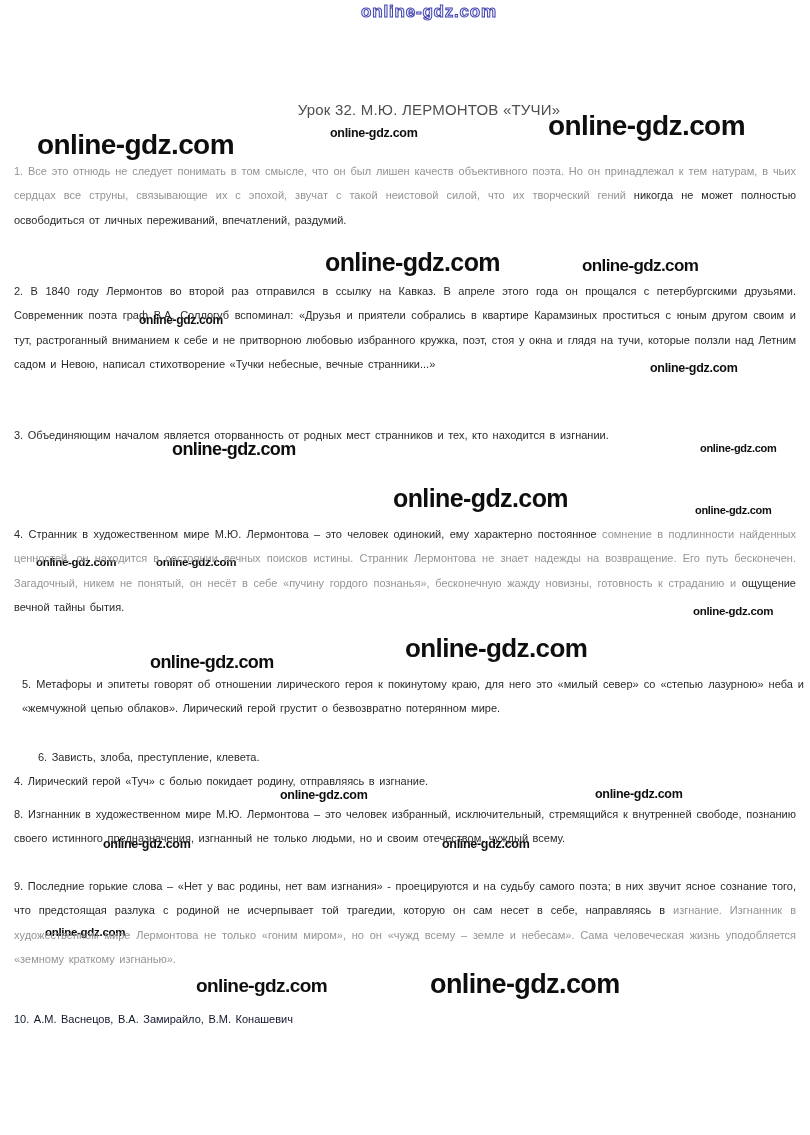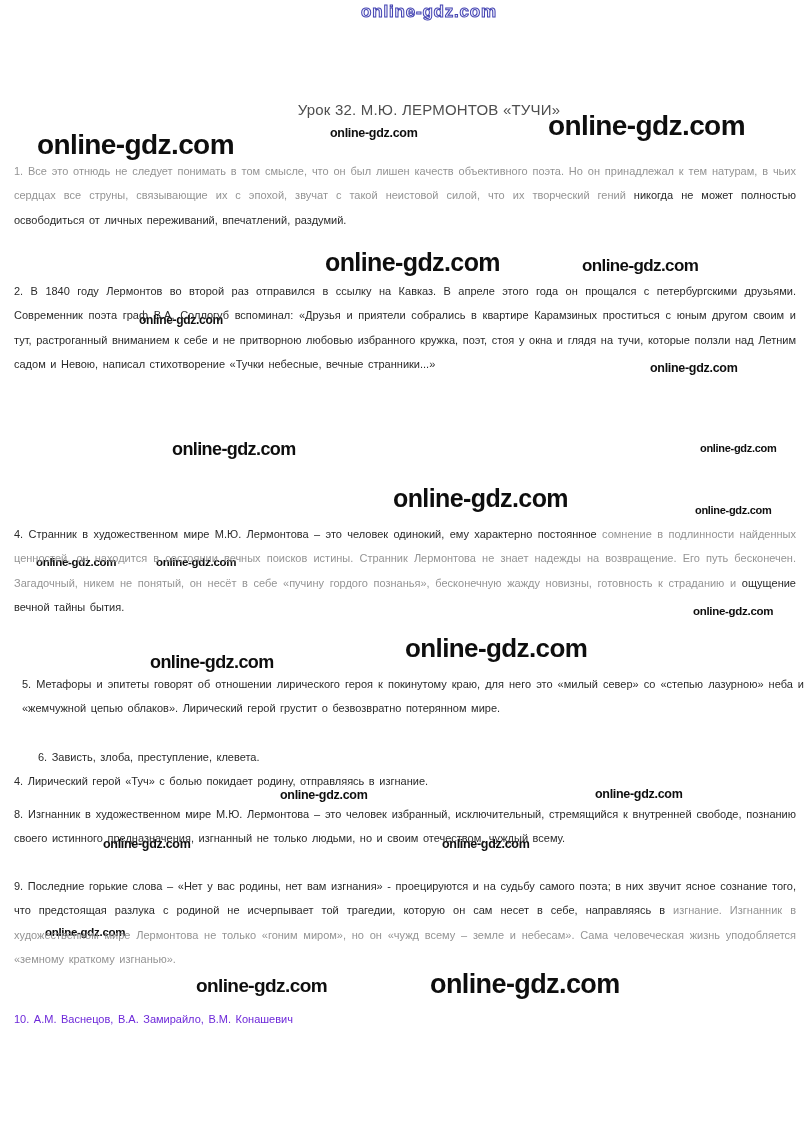--- a/index.html
+++ b/index.html
@@ -30,21 +30,21 @@
     width: 782px;
     margin: 0;
     font-size: 11px;
     line-height: 24.3px;
     text-align: justify;
     color: #2a2a2a;
     word-spacing: 1.5px;
   }
   .tone-dark  { color: #2a2a2a; }
   .tone-faded { color: #949494; }
-  .tone-gray  { color: #6d28d9; }
+  .tone-gray  { color: #0f172a; }
   .wm {
     position: absolute;
     font-weight: 700;
     color: #0e0e0e;
     white-space: nowrap;
     letter-spacing: -0.3px;
     line-height: 1;
   }
   .wm-lg { font-weight: 600; letter-spacing: -0.6px; }
   .wm-blue {
@@ -89,20 +89,21 @@
   <span class="wm" style="left:280px; top:789px; font-size:12.5px;">online-gdz.com</span>
   <span class="wm" style="left:595px; top:788px; font-size:12.5px;">online-gdz.com</span>
   <span class="wm" style="left:103px; top:838px; font-size:12.5px;">online-gdz.com</span>
   <span class="wm" style="left:442px; top:838px; font-size:12.5px;">online-gdz.com</span>
   <span class="wm" style="left:45px; top:927px; font-size:11.5px;">online-gdz.com</span>
   <span class="wm wm-lg" style="left:196px; top:976px; font-size:19px;">online-gdz.com</span>
   <span class="wm wm-lg" style="left:430px; top:971px; font-size:27px;">online-gdz.com</span>
 
   <p class="para" style="top:159px;"><span class="tone-faded">1. Все это отнюдь не следует понимать в том смысле, что он был лишен качеств объективного поэта. Но он принадлежал к тем натурам, в чьих сердцах все струны, связывающие их с эпохой, звучат с такой неистовой силой, что их творческий гений </span><span class="tone-dark">никогда не может полностью освободиться от личных переживаний, впечатлений, раздумий.</span></p>
   <p class="para" style="top:279px;"><span class="tone-dark">2. В 1840 году Лермонтов во второй раз отправился в ссылку на Кавказ. В апреле этого года он прощался с петербургскими друзьями. Современник поэта граф В.А. Соллогуб вспоминал: «Друзья и приятели собрались в квартире Карамзиных проститься с юным другом своим и тут, растроганный вниманием к себе и не притворною любовью избранного кружка, поэт, стоя у окна и глядя на тучи, которые ползли над Летним садом и Невою, написал стихотворение «Тучки небесные, вечные странники...»</span></p>
+  <p class="para" style="top:423px;"><span class="tone-dark">3. Объединяющим началом является оторванность от родных мест странников и тех, кто находится в изгнании.</span></p>
   <p class="para" style="top:522px;"><span class="tone-dark">4. Странник в художественном мире М.Ю. Лермонтова – это человек одинокий, ему характерно постоянное </span><span class="tone-faded">сомнение в подлинности найденных ценностей, он находится в состоянии вечных поисков истины. Странник Лермонтова не знает надежды на возвращение. Его путь бесконечен. Загадочный, никем не понятый, он несёт в себе «пучину гордого познанья», бесконечную жажду новизны, готовность к страданию и </span><span class="tone-dark">ощущение вечной тайны бытия.</span></p>
   <p class="para" style="top:672px;margin-left:8px;"><span class="tone-dark">5. Метафоры и эпитеты говорят об отношении лирического героя к покинутому краю, для него это «милый север» со «степью лазурною» неба и «жемчужной цепью облаков». Лирический герой грустит о безвозвратно потерянном мире.</span></p>
   <p class="para" style="top:745px;margin-left:24px;"><span class="tone-dark">6. Зависть, злоба, преступление, клевета.</span></p>
   <p class="para" style="top:769px;"><span class="tone-dark">4. Лирический герой «Туч» с болью покидает родину, отправляясь в изгнание.</span></p>
   <p class="para" style="top:802px;"><span class="tone-dark">8. Изгнанник в художественном мире М.Ю. Лермонтова – это человек избранный, исключительный, стремящийся к внутренней свободе, познанию своего истинного предназначения, изгнанный не только людьми, но и своим отечеством, чуждый всему.</span></p>
   <p class="para" style="top:874px;"><span class="tone-dark">9. Последние горькие слова – «Нет у вас родины, нет вам изгнания» - проецируются и на судьбу самого поэта; в них звучит ясное сознание того, что предстоящая разлука с родиной не исчерпывает той трагедии, которую он сам несет в себе, направляясь в </span><span class="tone-faded">изгнание. Изгнанник в художественном мире Лермонтова не только «гоним миром», но он «чужд всему – земле и небесам». Сама человеческая жизнь уподобляется «земному краткому изгнанью».</span></p>
   <p class="para" style="top:1007px;"><span class="tone-gray">10. А.М. Васнецов, В.А. Замирайло, В.М. Конашевич</span></p>
 
 </div>
 

